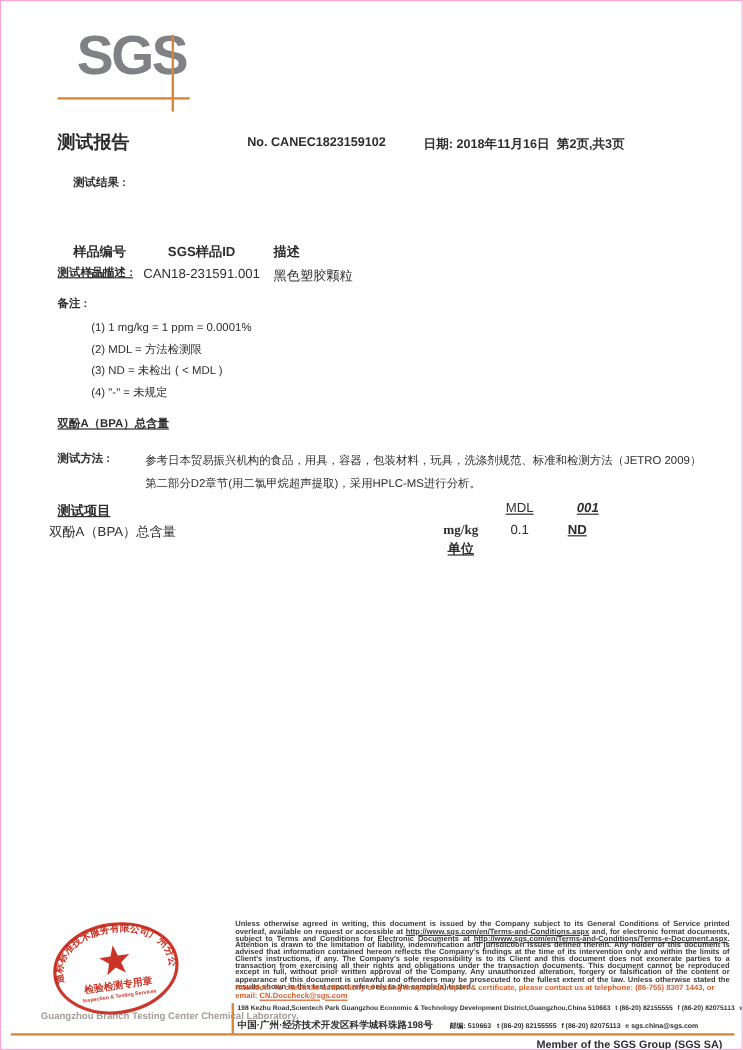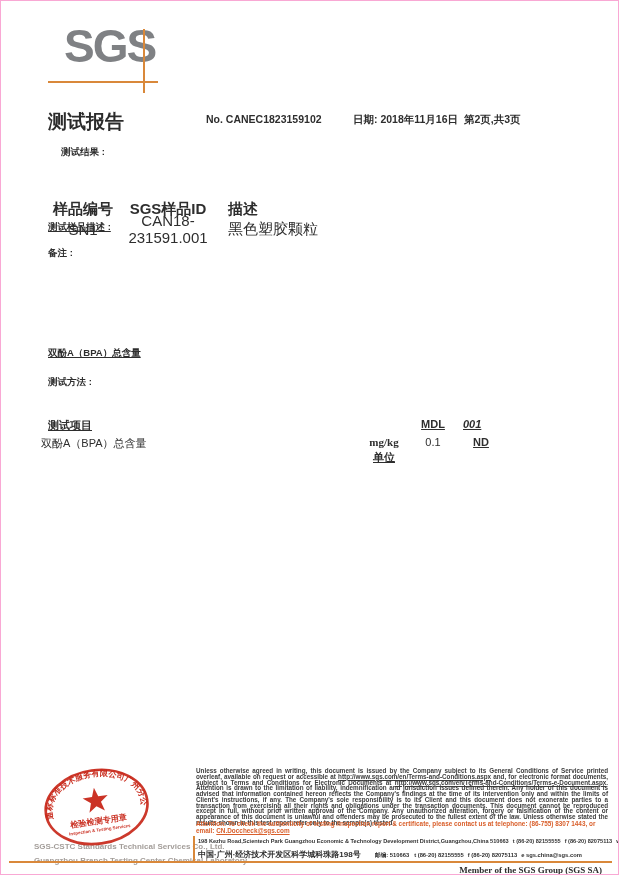--- a/index.html
+++ b/index.html
@@ -11,51 +11,51 @@
   }
   
   .logo { position:absolute; left:47px; top:26px; width:140px; height:72px; }
   .sgs-text {
     position:absolute; left:16px; top:-8px;
     font-size:46px; font-weight:700; letter-spacing:-2px; color:#7f8184;
   }
   .logo-hline { position:absolute; left:0; top:54px; width:110px; height:2px; background:#d9883a; }
   .logo-vline { position:absolute; left:95px; top:2px; width:2px; height:64px; background:#d9883a; }
   
-  .doc-title { position:absolute; left:47px; top:108px; font-size:19px; font-weight:700; color:#2b2b2b; }
+  .doc-title { position:absolute; left:47px; top:108px; font-size:15px; font-weight:700; color:#2b2b2b; }
   .report-no { position:absolute; left:205px; top:112px; font-size:10.5px; font-weight:700; }
   .report-date { position:absolute; left:352px; top:112px; font-size:10.5px; font-weight:700; }
   .report-pages { position:absolute; left:463px; top:112px; font-size:10.5px; font-weight:700; }
   
   .lbl { font-size:9.5px; font-weight:700; color:#2e2e2e; }
   .results-label { position:absolute; left:47px; top:145px;padding-left:13px; }
   .sample-desc-label { position:absolute; left:47px; top:176px; text-decoration:underline;margin-top:44px; }
   
-  .sample-table { position:absolute; left:47px; top:198px; width:480px; font-size:15px; }
+  .sample-table { position:absolute; left:47px; top:198px; width:480px; font-size:11px; }
   .st-row { display:flex; height:20px; align-items:center; }
   .st-c1 { width:70px; text-align:center; }
   .st-c2 { width:100px; text-align:center; }
   .st-c3 { padding-left:10px; text-align:left; }
   .st-head { font-weight:700; }
   
   .notes-label { position:absolute; left:47px; top:246px; }
   .notes { position:absolute; left:75px; top:264px; font-size:9.5px; }
   .notes div { height:18px; line-height:18px; }
   
   .bpa-heading { position:absolute; left:47px; top:346px; font-size:9.5px; font-weight:700; text-decoration:underline; }
   .method-label { position:absolute; left:47px; top:375px; }
   .method-text { position:absolute; left:120px; top:374px; width:468px; font-size:9.5px; line-height:19px; }
   
   .result-table { position:absolute; left:35px; top:417px; width:480px; font-size:11px; }
   .rt-row { position:relative; height:18px; }
   .rt-row span { position:absolute; top:0; }
   .rt-item-h { left:12px; font-weight:700; text-decoration:underline; }
   .rt-unit-h { left:328px; width:40px; text-align:center; font-weight:700; text-decoration:underline;margin-top:32px; }
-  .rt-mdl-h  { left:379px; width:36px; text-align:center; font-weight:700; text-decoration:underline; }
-  .rt-001-h  { left:427px; width:36px; text-align:left; font-weight:700; font-style:italic; text-decoration:underline; }
+  .rt-mdl-h  { left:379px; width:36px; text-align:center; font-weight:400; text-decoration:underline; }
+  .rt-001-h  { left:427px; width:36px; text-align:right; font-weight:700; font-style:italic; text-decoration:underline; }
   .rt-item { left:5px; }
   .rt-unit { left:328px; width:40px; text-align:center; font-weight:700;font-family:Liberation Serif, serif; }
   .rt-mdl  { left:379px; width:36px; text-align:center; }
   .rt-001  { left:427px; width:36px; text-align:center; font-weight:700;text-decoration:underline; }
   
   .disclaimer {
     position:absolute; left:195px; top:767px; width:412px;
     font-size:6.3px; line-height:5.75px; color:#3c3c3c; text-align:justify; font-weight:600;
   }
   .disclaimer a { color:#3c3c3c; text-decoration:underline; }
@@ -65,21 +65,21 @@
   }
   .attention a { color:#d95f2b; text-decoration:underline; }
   .addr-block { position:absolute; left:197px; top:837px; width:410px; }
   .addr-row { display:flex; align-items:baseline; white-space:nowrap; height:11px; }
   .addr-en { font-size:5.6px; font-weight:600; color:#333; }
   .addr-en .gap { margin-left:4px; }
   .addr-cn { font-size:8px; font-weight:700; color:#2e2e2e; }
   .addr-cn .sm { font-size:5.8px; font-weight:600; }
   .addr-vline { position:absolute; left:192px; top:835px; width:1.5px; height:26px; background:#d9883a; }
   .footer-hline { position:absolute; left:8px; top:860px; width:603px; height:2px; background:#d9883a; }
-  .member-line { position:absolute; right:16px; top:864px; font-size:9px; font-weight:600; color:#2e2e2e;font-family:Liberation Serif, serif; }
+  .member-line { position:absolute; right:16px; top:864px; font-size:9px; font-weight:600; color:#2e2e2e; }
   
   .company-lines { position:absolute; left:33px; top:839px; font-size:8px; line-height:13.5px; color:#a39d99; font-weight:600; }
   .stamp { position:absolute; left:34px; top:763px; width:124px; height:92px; transform:rotate(-8deg); }
 </style>
 </head>
 <body>
 
 <div class="page">
 
   <div class="logo">
@@ -103,41 +103,47 @@
       <span class="st-c3">描述</span>
     </div>
     <div class="st-row">
       <span class="st-c1">SN1</span>
       <span class="st-c2">CAN18-231591.001</span>
       <span class="st-c3">黑色塑胶颗粒</span>
     </div>
   </div>
 
   <div class="lbl notes-label">备注 :</div>
+  <div class="notes">
+    <div>(1) 1 mg/kg = 1 ppm = 0.0001%</div>
+    <div>(2) MDL = 方法检测限</div>
+    <div>(3) ND = 未检出 ( &lt; MDL )</div>
+    <div>(4) "-" = 未规定</div>
+  </div>
 
   <div class="bpa-heading">双酚A（BPA）总含量</div>
   <div class="lbl method-label">测试方法 :</div>
+  <div class="method-text">参考日本贸易振兴机构的食品，用具，容器，包装材料，玩具，洗涤剂规范、标准和检测方法（JETRO 2009）第二部分D2章节(用二氯甲烷超声提取)，采用HPLC-MS进行分析。</div>
 
   <div class="result-table">
     <div class="rt-row">
       <span class="rt-item-h">测试项目</span>
       <span class="rt-unit-h">单位</span>
       <span class="rt-mdl-h">MDL</span>
       <span class="rt-001-h">001</span>
     </div>
     <div class="rt-row">
       <span class="rt-item">双酚A（BPA）总含量</span>
       <span class="rt-unit">mg/kg</span>
       <span class="rt-mdl">0.1</span>
       <span class="rt-001">ND</span>
     </div>
   </div>
 
   <div class="company-lines">
-    <div>SGS-CSTC Standards Technical Services Co., Ltd.</div>
     <div>Guangzhou Branch Testing Center Chemical Laboratory.</div>
   </div>
 
   <svg class="stamp" viewBox="0 0 120 90" xmlns="http://www.w3.org/2000/svg">
     <ellipse cx="60" cy="42" rx="50" ry="36" fill="none" stroke="#c8281a" stroke-width="2.6" opacity="0.92"></ellipse>
     <path id="ringPath" d="M 17.5 49.8 A 44 30 0 1 1 102.5 49.8" fill="none"></path>
     <text font-size="8" font-weight="700" fill="#c8281a" opacity="0.95">
       <textPath href="#ringPath" startOffset="2">通标标准技术服务有限公司广州分公司</textPath>
     </text>
     <polygon fill="#c8281a" opacity="0.95" points="60,23 63.06,31.79 72.36,31.98 64.95,37.61 67.64,46.52 60,41.2 52.36,46.52 55.05,37.61 47.64,31.98 56.94,31.79"></polygon>

